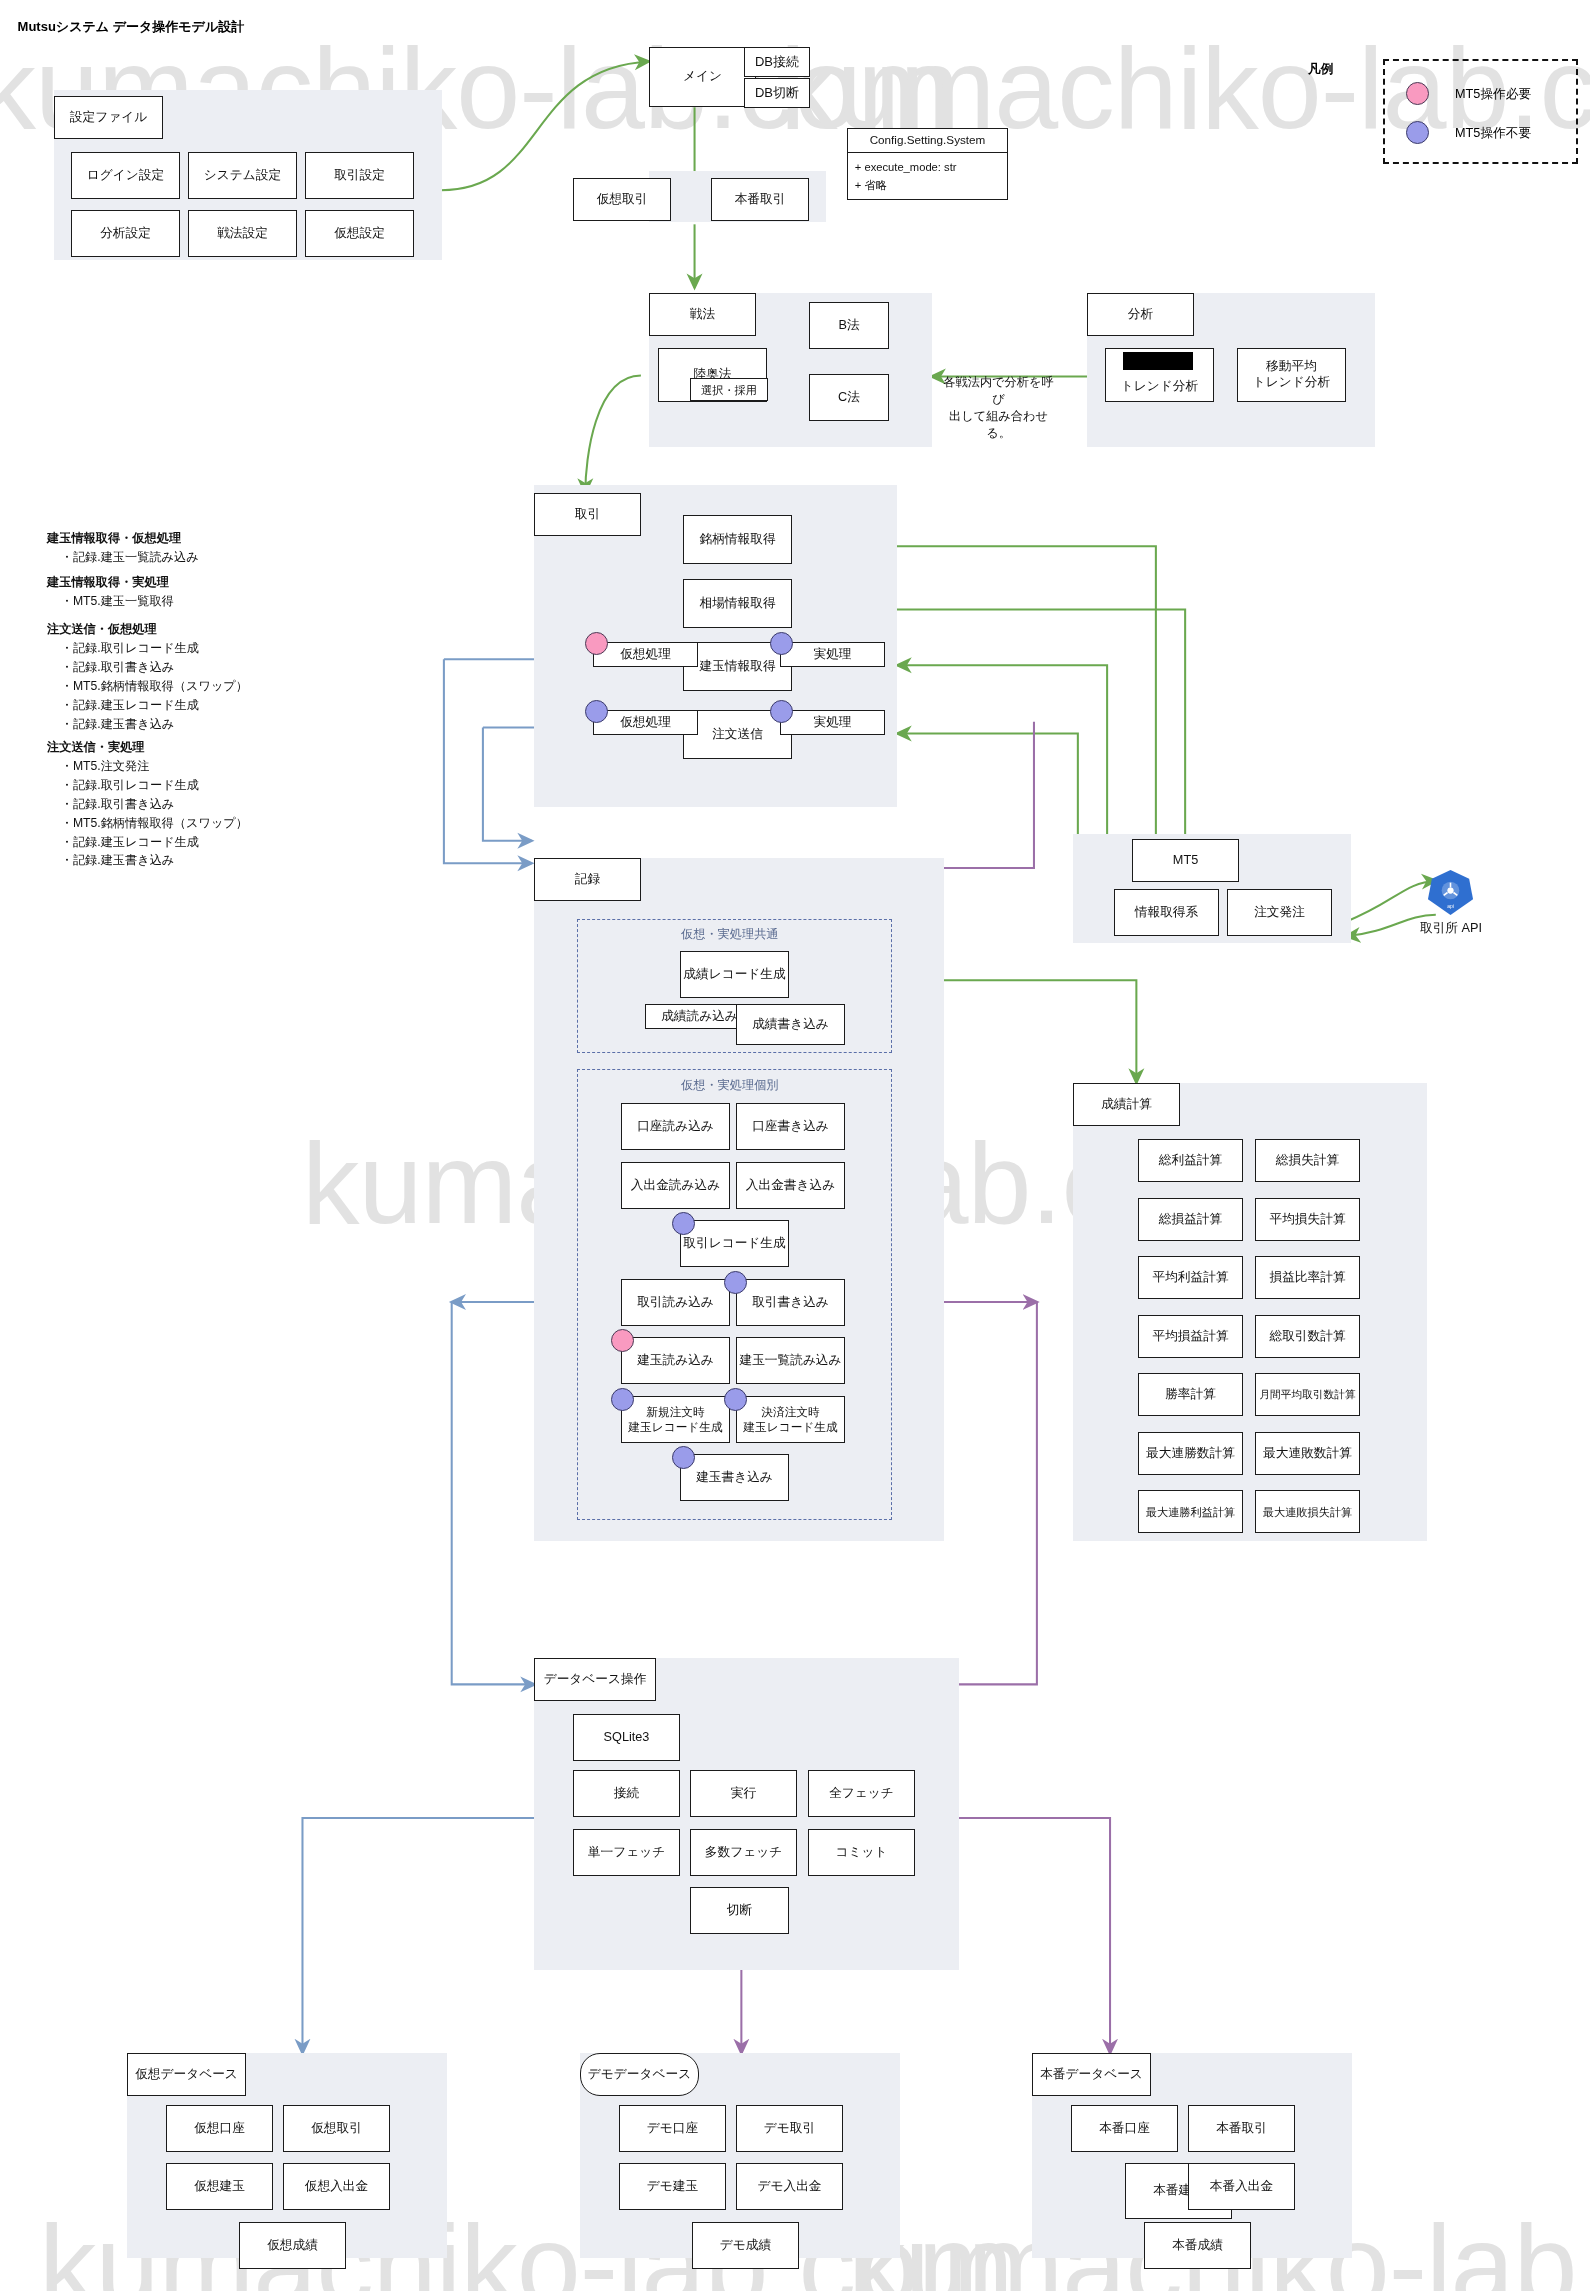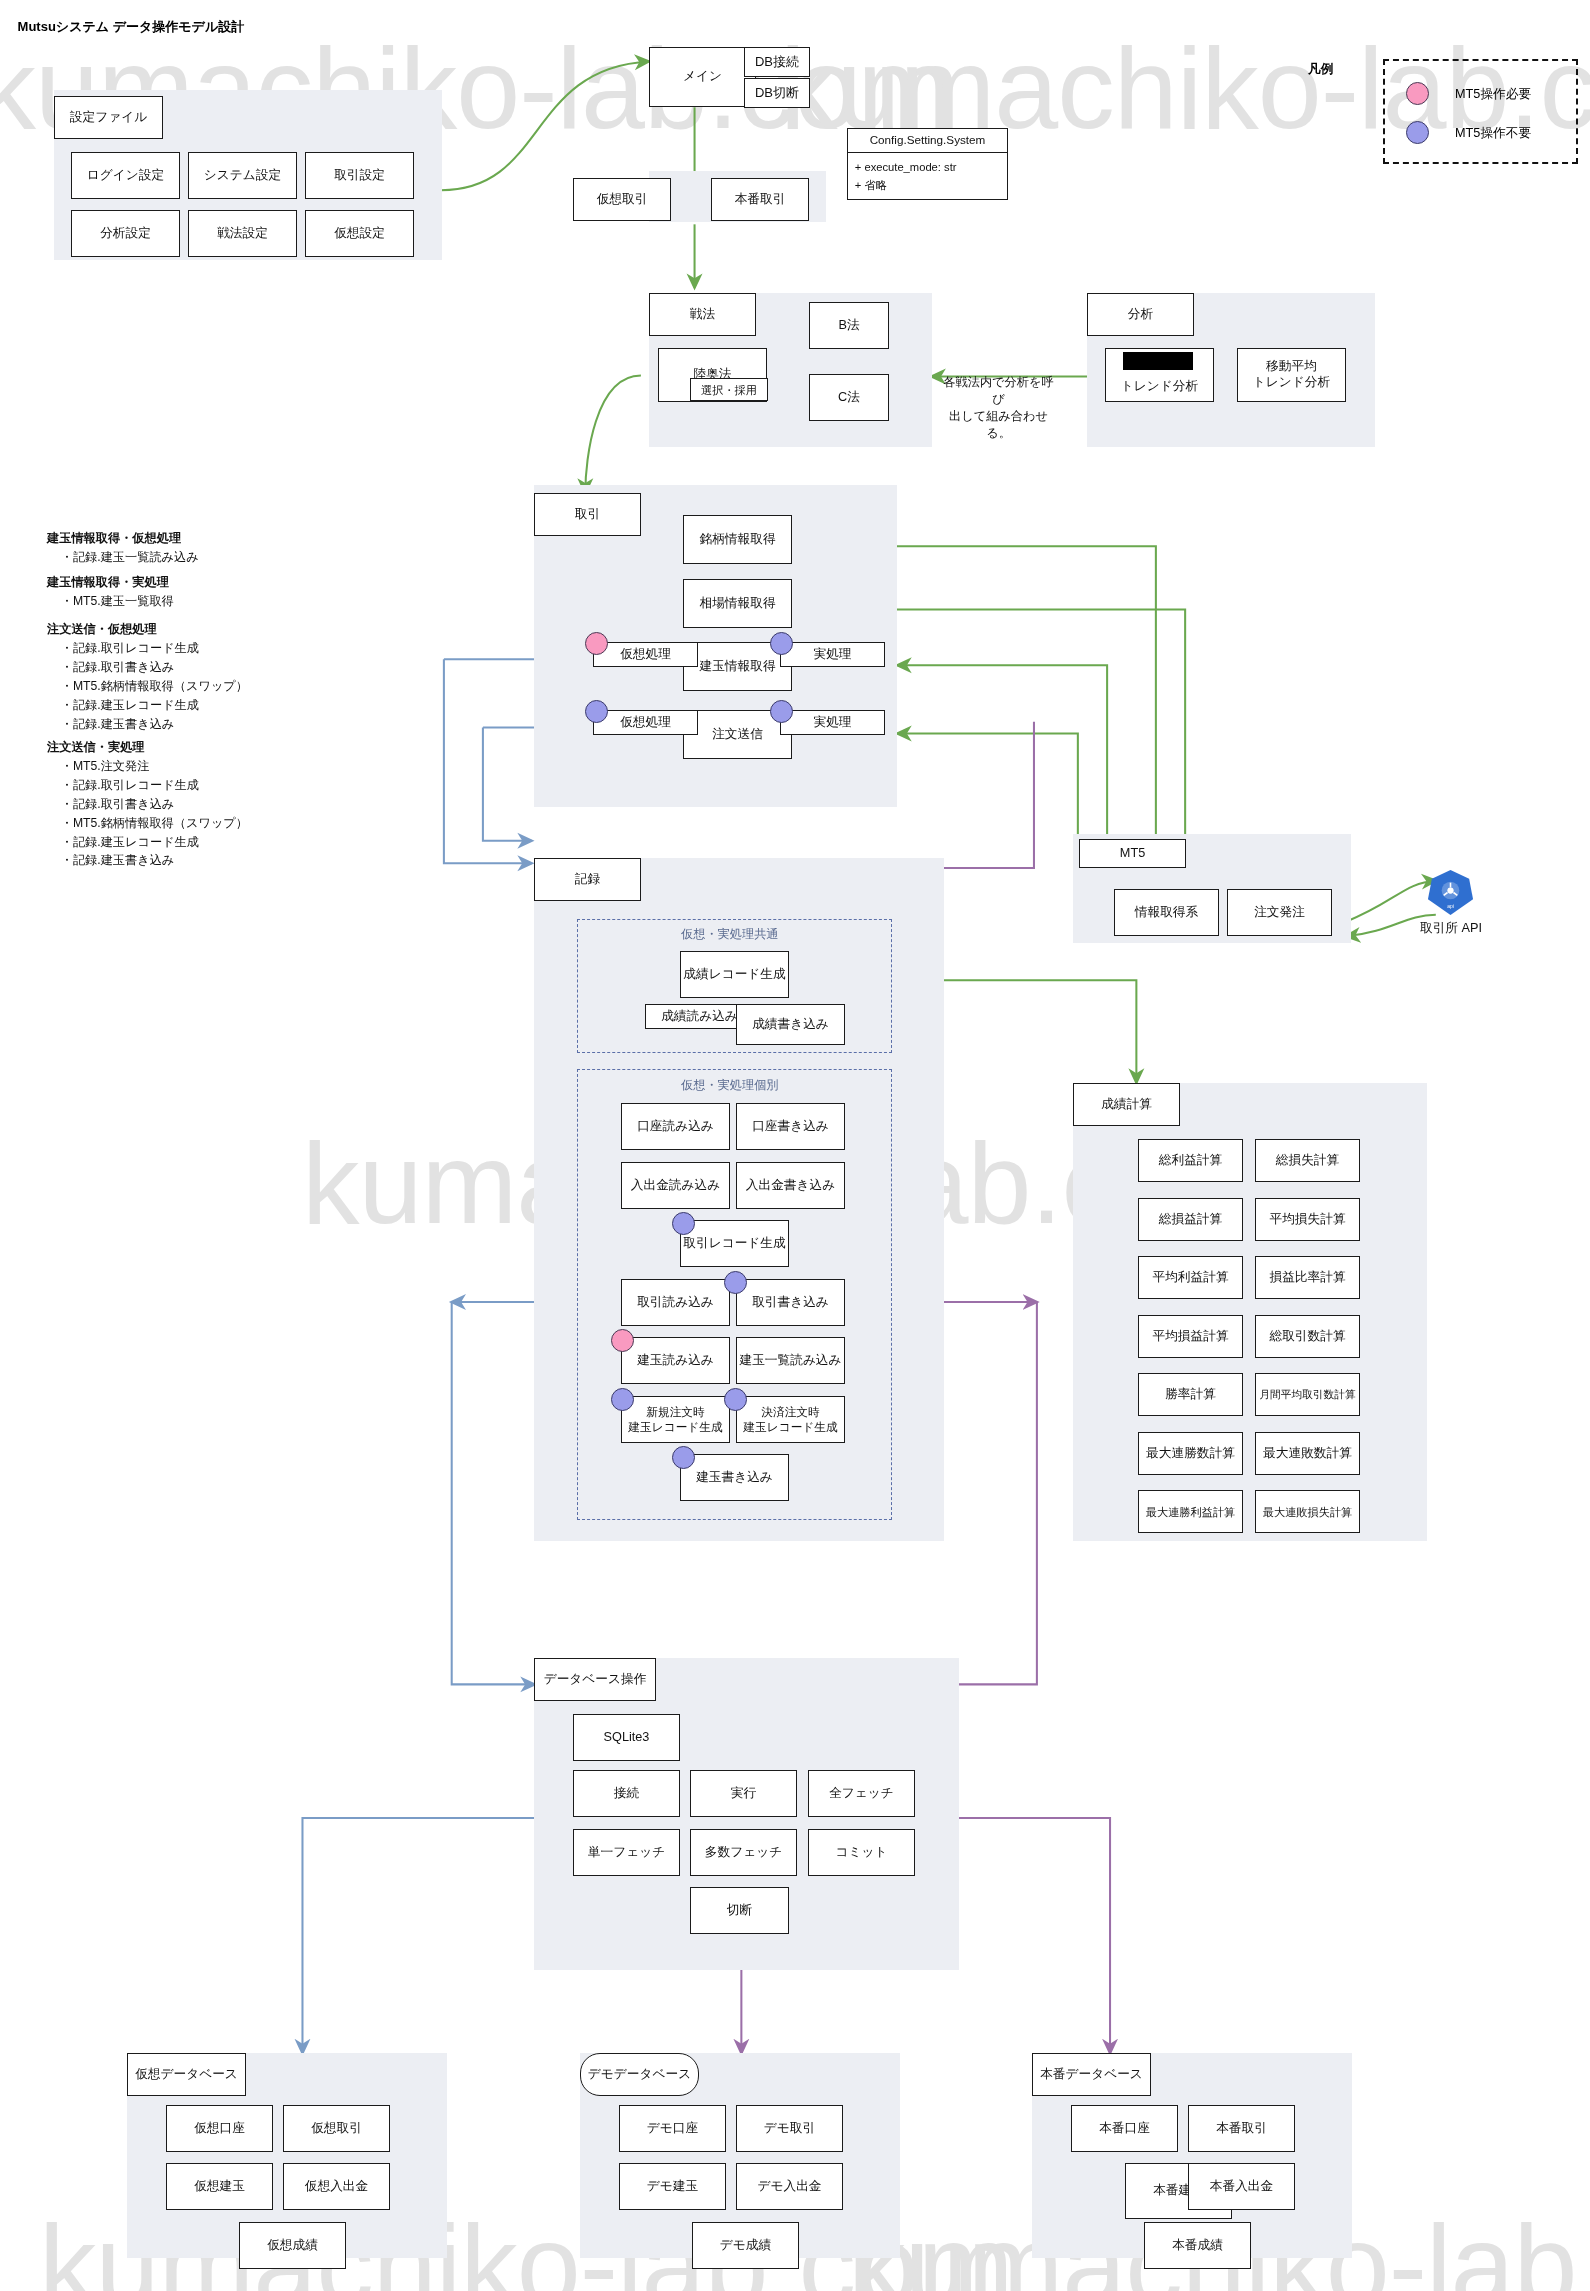--- a/index.html
+++ b/index.html
@@ -178,21 +178,21 @@
   <div class="dot pink" style="left:585px;top:632px;width:23.4px;height:23.4px;"></div>
   <div class="dot blue" style="left:770px;top:632px;width:23.4px;height:23.4px;"></div>
 
   <div class="box" style="left:683px;top:710px;width:109px;height:49px;">注文送信</div>
   <div class="box" style="left:593px;top:710px;width:105px;height:25px;">仮想処理</div>
   <div class="box" style="left:780px;top:710px;width:105px;height:25px;">実処理</div>
   <div class="dot blue" style="left:585px;top:700px;width:23.4px;height:23.4px;"></div>
   <div class="dot blue" style="left:770px;top:700px;width:23.4px;height:23.4px;"></div>
 
   <div class="panel" style="left:1073px;top:834px;width:278px;height:109px;"></div>
-  <div class="box" style="left:1079px;top:839px;width:107px;height:29px;">MT5</div>
+  <div class="box" style="left:1132px;top:839px;width:107px;height:43px;">MT5</div>
   <div class="box" style="left:1114px;top:889px;width:105px;height:47px;">情報取得系</div>
   <div class="box" style="left:1227px;top:889px;width:105px;height:47px;">注文発注</div>
   <svg class="k8s" style="left:1426px;top:868px;" width="49" height="49" viewBox="0 0 50 50">
     <polygon points="25,2 44,11 48,32 25,48 2,32 6,11" fill="#2f6fd0"></polygon>
     <circle cx="25" cy="23" r="9" fill="#ffffff" opacity="0.25"></circle>
     <circle cx="25" cy="23" r="3.2" fill="#ffffff"></circle>
     <g stroke="#ffffff" stroke-width="1.6">
       <line x1="25" y1="20" x2="25" y2="15"></line>
         <line x1="28" y1="25" x2="32" y2="28"></line>
       <line x1="22" y1="25" x2="18" y2="28"></line>

